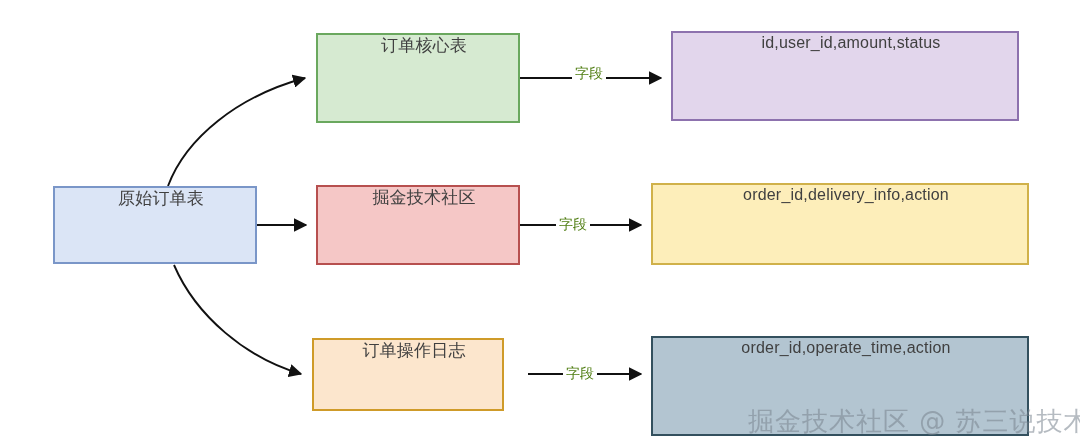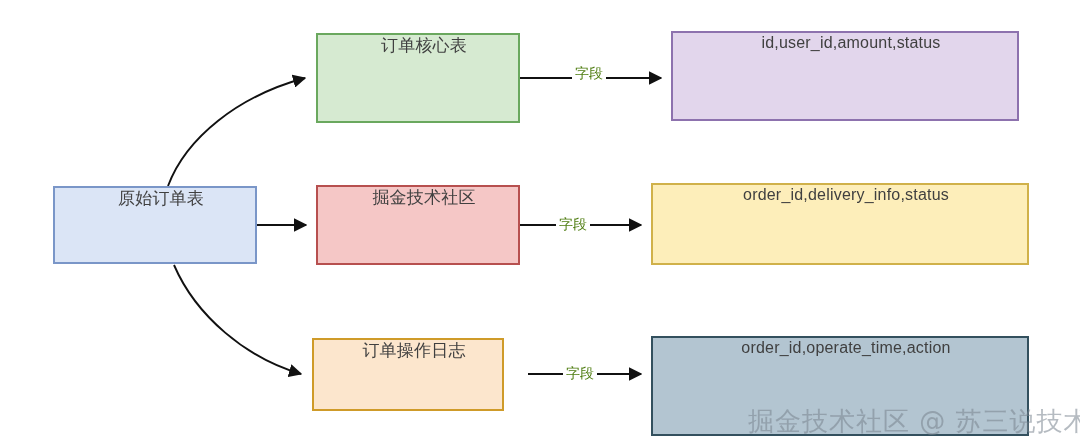--- a/index.html
+++ b/index.html
@@ -137,21 +137,21 @@
 
   <div class="node n-log" style="background: rgb(252, 230, 205); border-color: rgb(207, 155, 41);">
     <span class="node-label cjk">订单操作日志</span>
   </div>
 
   <div class="node n-core-fields" style="background: rgb(226, 214, 236); border-color: rgb(141, 114, 174);">
     <span class="node-label mono-ish">id,user_id,amount,status</span>
   </div>
 
   <div class="node n-ext-fields" style="background: rgb(253, 238, 186); border-color: rgb(208, 177, 74);">
-    <span class="node-label mono-ish">order_id,delivery_info,status</span>
+    <span class="node-label mono-ish">order_id,delivery_info,action</span>
   </div>
 
   <div class="node n-log-fields" style="background: rgb(179, 197, 209); border-color: rgb(51, 80, 94);">
     <span class="node-label mono-ish">order_id,operate_time,action</span>
   </div>
 
   <div class="edge-label el-1">字段</div>
   <div class="edge-label el-2">字段</div>
   <div class="edge-label el-3">字段</div>
 

